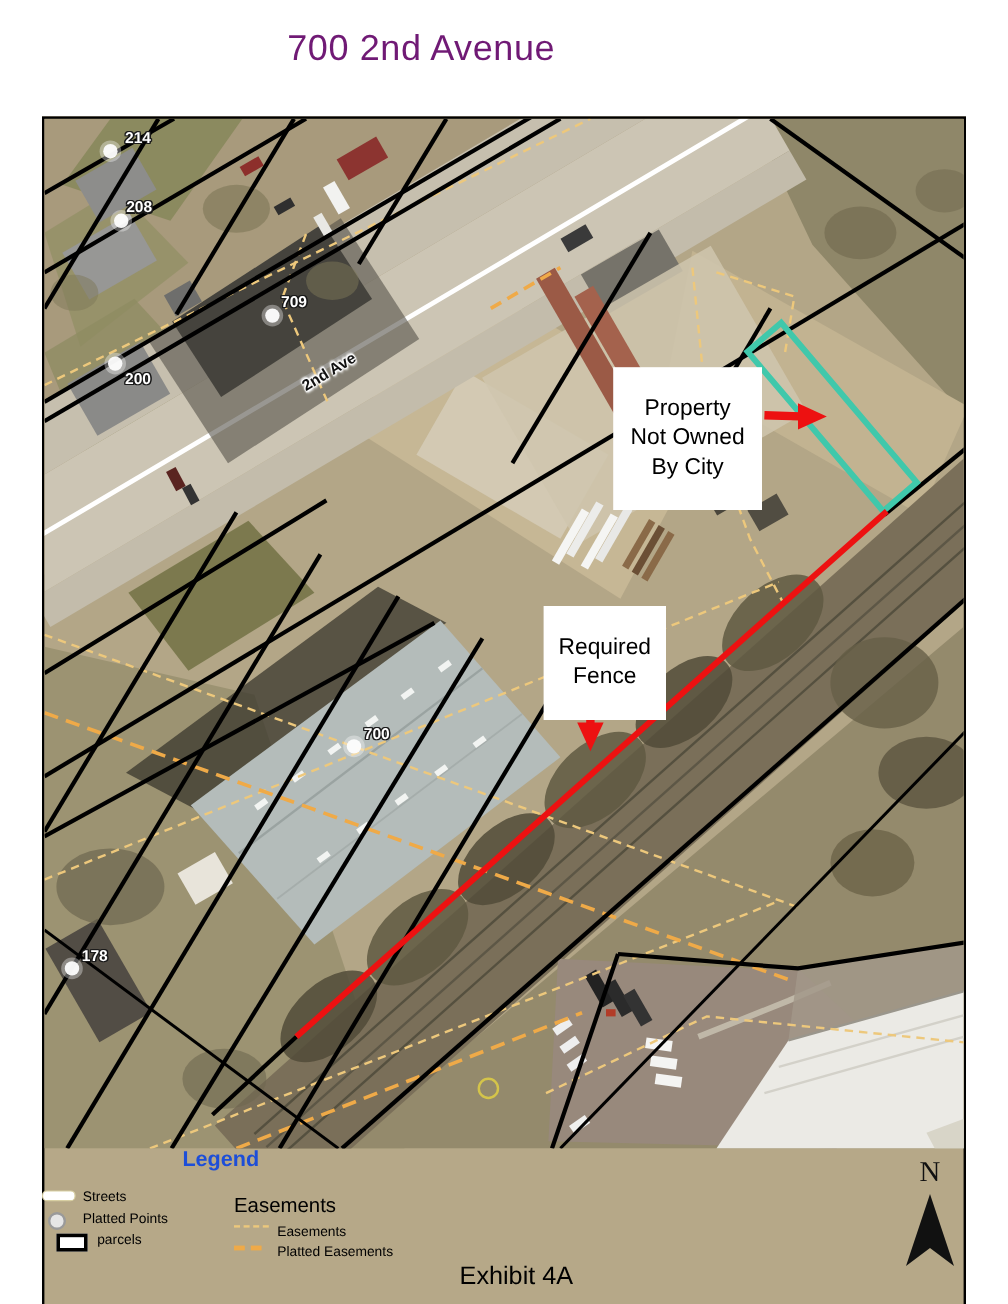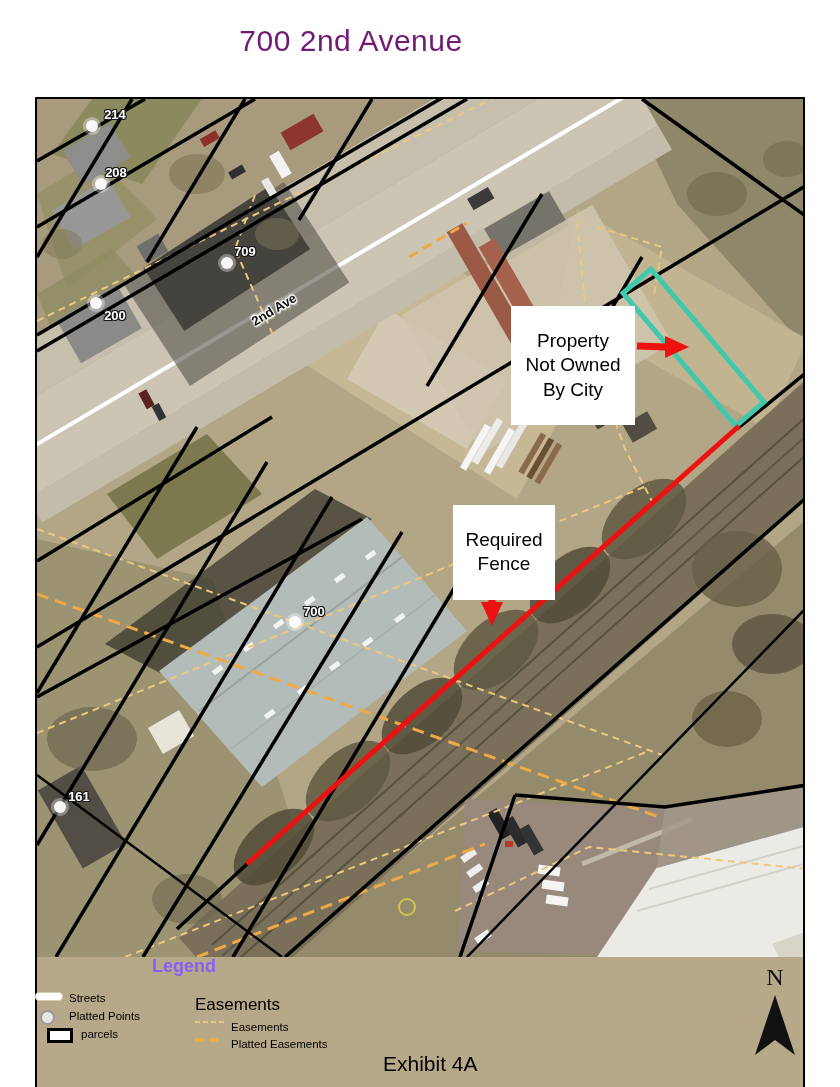--- a/index.html
+++ b/index.html
@@ -13,21 +13,21 @@
     font-size:13px;font-weight:bold;
     text-shadow:-1px -1px 0 #1a1a1a,1px -1px 0 #1a1a1a,-1px 1px 0 #1a1a1a,1px 1px 0 #1a1a1a,0 -1px 0 #1a1a1a,0 1px 0 #1a1a1a,-1px 0 0 #1a1a1a,1px 0 0 #1a1a1a;}
   .street-label{position:absolute;left:195px;top:203px;width:84px;text-align:center;
     color:#111;font-size:13px;font-weight:bold;transform:rotate(-31deg);
     text-shadow:-1px -1px 1px #fff,1px -1px 1px #fff,-1px 1px 1px #fff,1px 1px 1px #fff,0 2px 2px #fff,0 -2px 2px #fff;}
   .anno-box{position:absolute;background:#fff;color:#000;text-align:center;
     font-size:19px;line-height:1.28;padding:23px 6px;}
   .anno-box span{display:block;}
   .box-property{left:474px;top:207px;width:112px;}
   .box-fence{left:416px;top:406px;width:90px;}
-  .legend-title{position:absolute;left:152px;top:956px;font-size:18px;font-weight:bold;color:#8b5cf6;}
+  .legend-title{position:absolute;left:152px;top:956px;font-size:18px;font-weight:bold;color:#1d4ed8;}
   .leg-row{position:absolute;display:flex;align-items:flex-start;color:#000;font-size:11.5px;}
   .leg-sym{width:30px;display:flex;justify-content:flex-start;align-items:center;margin-right:4px;}
   .sym-street{width:26px;height:7px;border:1.5px solid #d8cfa2;border-radius:4px;background:#fff;}
   .sym-addr{width:11px;height:11px;border:2px solid #9a9a9a;border-radius:50%;background:#e6e6e6;margin-left:5px;}
   .sym-parcel{width:20px;height:9px;border:3px solid #000;background:#fff;}
   .easements-title{position:absolute;left:195px;top:995px;font-size:17px;color:#000;}
   .dash-row{display:flex;gap:3px;align-items:center;}
   .dash-y{width:5px;height:2px;background:#ecc87c;}
   .dash-o{width:9px;height:4px;background:#efaa48;}
   .exhibit-label{position:absolute;left:383px;top:1052px;font-size:21px;color:#000;}
@@ -246,21 +246,21 @@
       <line x1="455" y1="462" x2="455" y2="505" stroke-width="7" stroke="#ed1111"></line>
       <polygon points="444,503 466,503 455,527" fill="#ed1111"></polygon>
     </g>
   </svg>
 
   <div class="addr-label" style="left:56px;top:8px;">214</div>
   <div class="addr-label" style="left:57px;top:66px;">208</div>
   <div class="addr-label" style="left:186px;top:145px;">709</div>
   <div class="addr-label" style="left:56px;top:185px;margin-top:24px;">200</div>
   <div class="addr-label" style="left:255px;top:505px;">700</div>
-  <div class="addr-label" style="left:20px;top:690px;">161</div>
+  <div class="addr-label" style="left:20px;top:690px;">178</div>
   <div class="street-label">2nd Ave</div>
 
   <div class="anno-box box-property">
     <span>Property</span>
     <span>Not Owned</span>
     <span>By City</span>
   </div>
   <div class="anno-box box-fence">
     <span>Required</span>
     <span>Fence</span>

